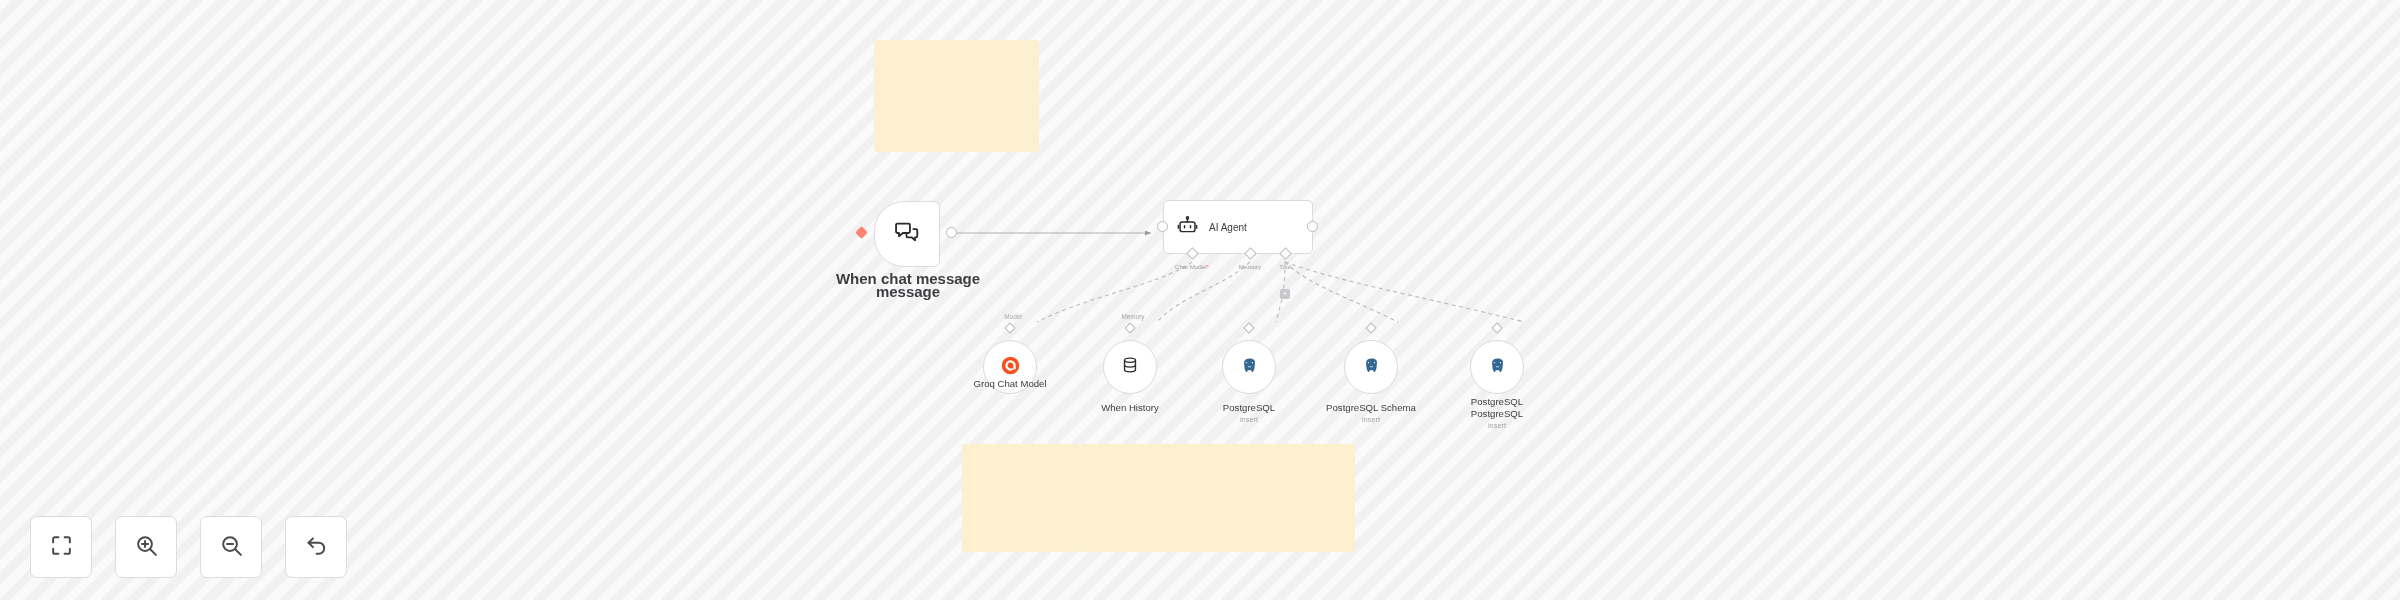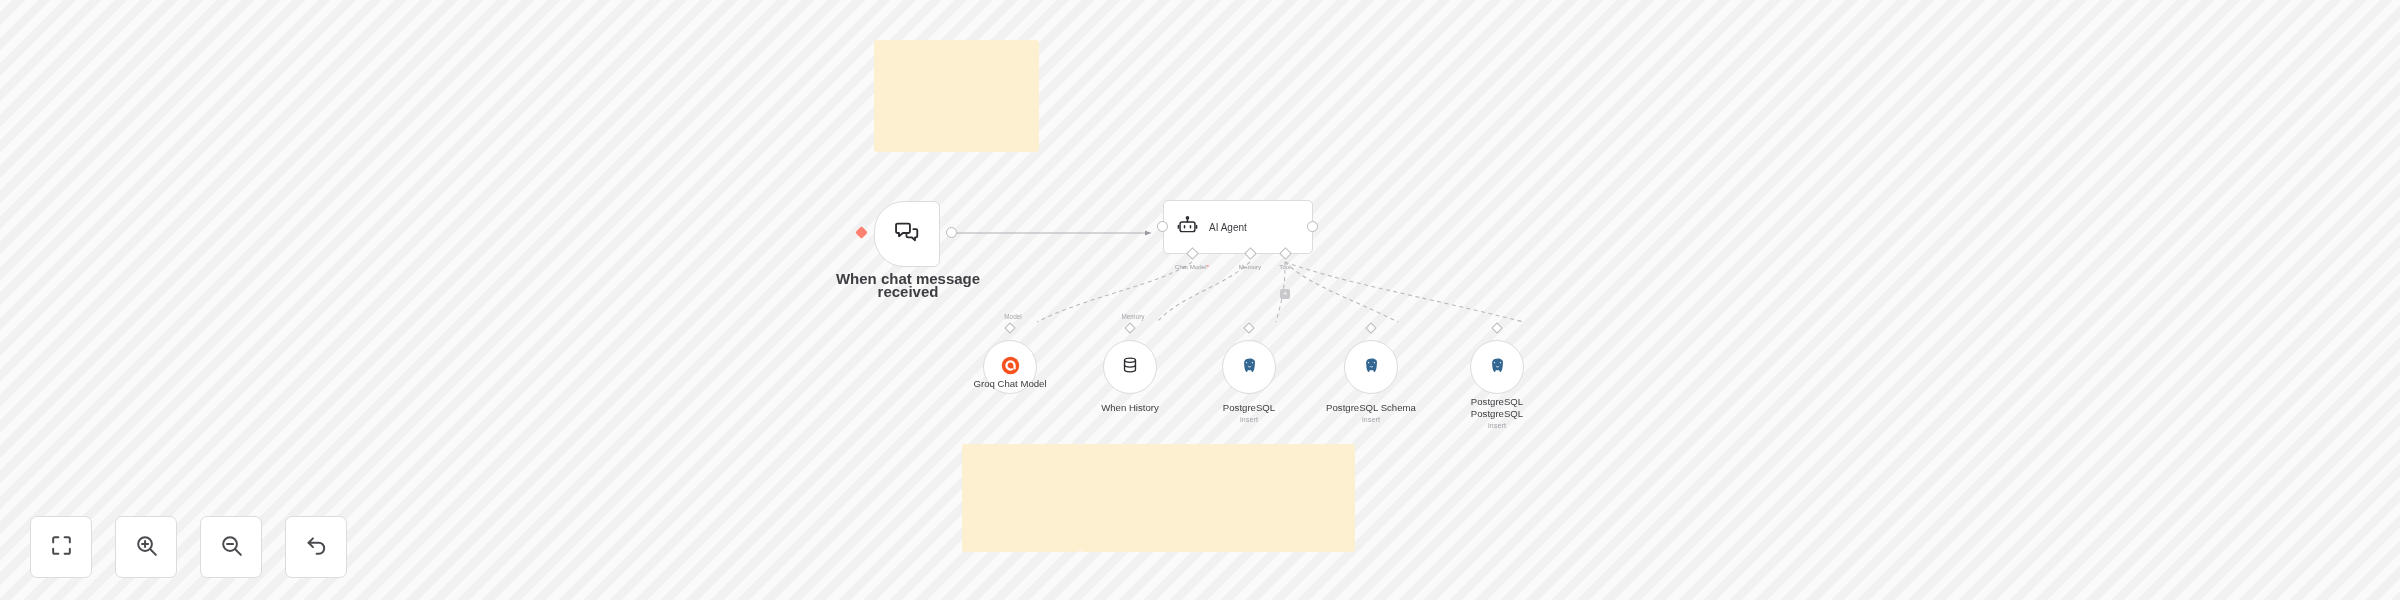--- a/index.html
+++ b/index.html
@@ -242,21 +242,21 @@
     <span>
       <svg width="26" height="26" viewBox="0 0 24 24" fill="none" stroke="#2b2b30" stroke-width="1.7" stroke-linecap="round" stroke-linejoin="round">
         <path d="M3.2 4.2 h10.2 a1.3 1.3 0 0 1 1.3 1.3 v6.1 a1.3 1.3 0 0 1 -1.3 1.3 h-5.2 l-3.6 3 v-3 h-1.4 a1.3 1.3 0 0 1 -1.3 -1.3 v-6.1 a1.3 1.3 0 0 1 1.3 -1.3 z"></path>
         <path d="M17.9 9.4 h2.4 a1.2 1.2 0 0 1 1.2 1.2 v5.1 a1.2 1.2 0 0 1 -1.2 1.2 h-0.9 v2.7 l-3.1 -2.7 h-3.6 a1.2 1.2 0 0 1 -1.2 -1.2 v-1.2"></path>
       </svg>
     </span>
   </div>
   <div class="port-circle" style="left:946px;top:227px;"></div>
   <div class="trigger-label">
     <span>When chat message</span><br>
-    <span>received</span>
+    <span>message</span>
   </div>
 
   <div class="agent-node">
     <span>
       <svg width="21" height="21" viewBox="0 0 24 24" fill="none" stroke="#2b2b30" stroke-width="1.7" stroke-linecap="round" stroke-linejoin="round">
         <rect x="3.5" y="8" width="17" height="11" rx="2.4"></rect>
         <path d="M12 4.2 v3.8"></path>
         <circle cx="12" cy="3.3" r="1.2"></circle>
         <path d="M8.6 12.4 v2.3 M15.4 12.4 v2.3"></path>
         <path d="M1.6 12 v3 M22.4 12 v3"></path>

